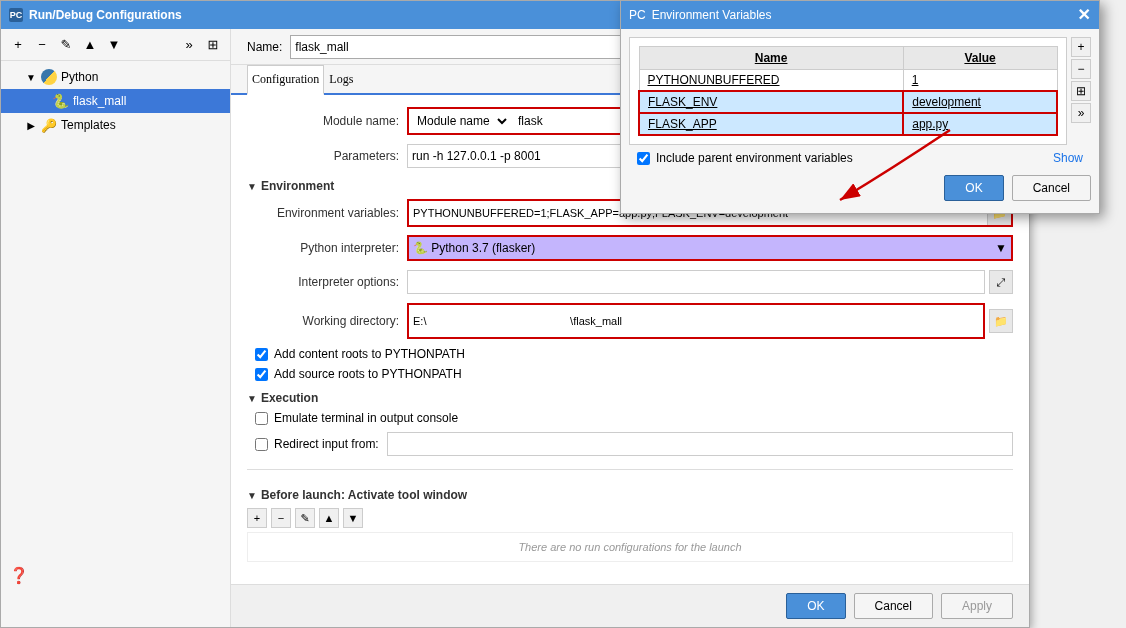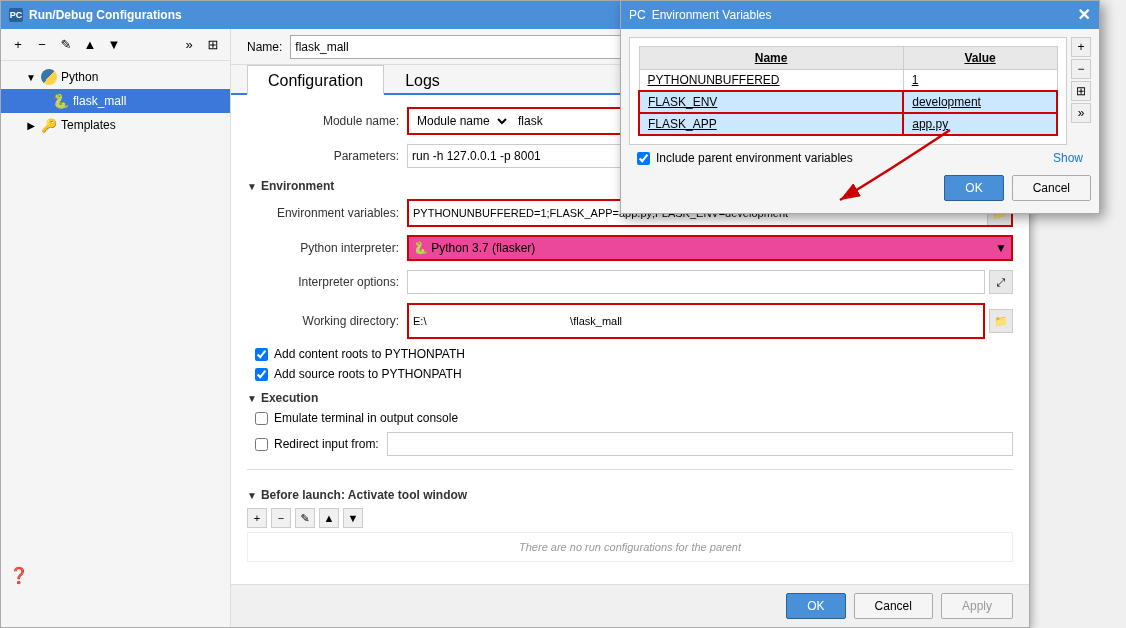--- a/index.html
+++ b/index.html
@@ -128,25 +128,26 @@
     }
 
     .tabs-row {
       display: flex;
       border-bottom: 2px solid #3c78d8;
       padding: 0 16px;
       height: 30px;
     }
 
     .tab {
-      padding: 6px 20px;
-      cursor: pointer;
-      font-size: 16px;
+      padding: 6px 4px;
+      cursor: pointer;
+      font-size: 12px;
       border: 1px solid transparent;
       margin-bottom: -2px;
+      font-family: Liberation Serif, serif;
     }
     .tab.active {
       border: 1px solid #ccc;
       border-bottom: 2px solid white;
       background: white;
     }
 
     .config-area {
       flex: 1;
       overflow-y: auto;
@@ -238,21 +239,21 @@
       display: flex; align-items: center; justify-content: center;
       font-size: 12px;
     }
 
     .interpreter-select {
       flex: 1;
       height: 26px;
       border: 2px solid #cc0000;
       padding: 0 4px;
       font-size: 12px;
-      background: #ec4899;
+      background: #c4b5fd;
       display: flex;
       align-items: center;
       gap: 4px;
       cursor: pointer;
     }
 
     .dialog-footer {
       display: flex;
       justify-content: flex-end;
       padding: 8px 16px;
@@ -570,21 +571,21 @@
             <span>Before launch: Activate tool window</span>
           </div>
           <div class="before-launch-toolbar">
             <button class="small-icon-btn">+</button>
             <button class="small-icon-btn">−</button>
             <button class="small-icon-btn">✎</button>
             <button class="small-icon-btn">▲</button>
             <button class="small-icon-btn">▼</button>
           </div>
           <div style="height:30px; border:1px solid #eee; margin-top:4px; display:flex; align-items:center; justify-content:center; color:#999; font-size:11px; font-style:italic;">
-            <span>There are no run configurations for the parent</span>
+            <span>There are no run configurations for the launch</span>
           </div>
         </div>
 
       </div>
 
       <div class="dialog-footer">
         <button class="footer-btn primary">OK</button>
         <button class="footer-btn">Cancel</button>
         <button class="footer-btn disabled">Apply</button>
       </div>

